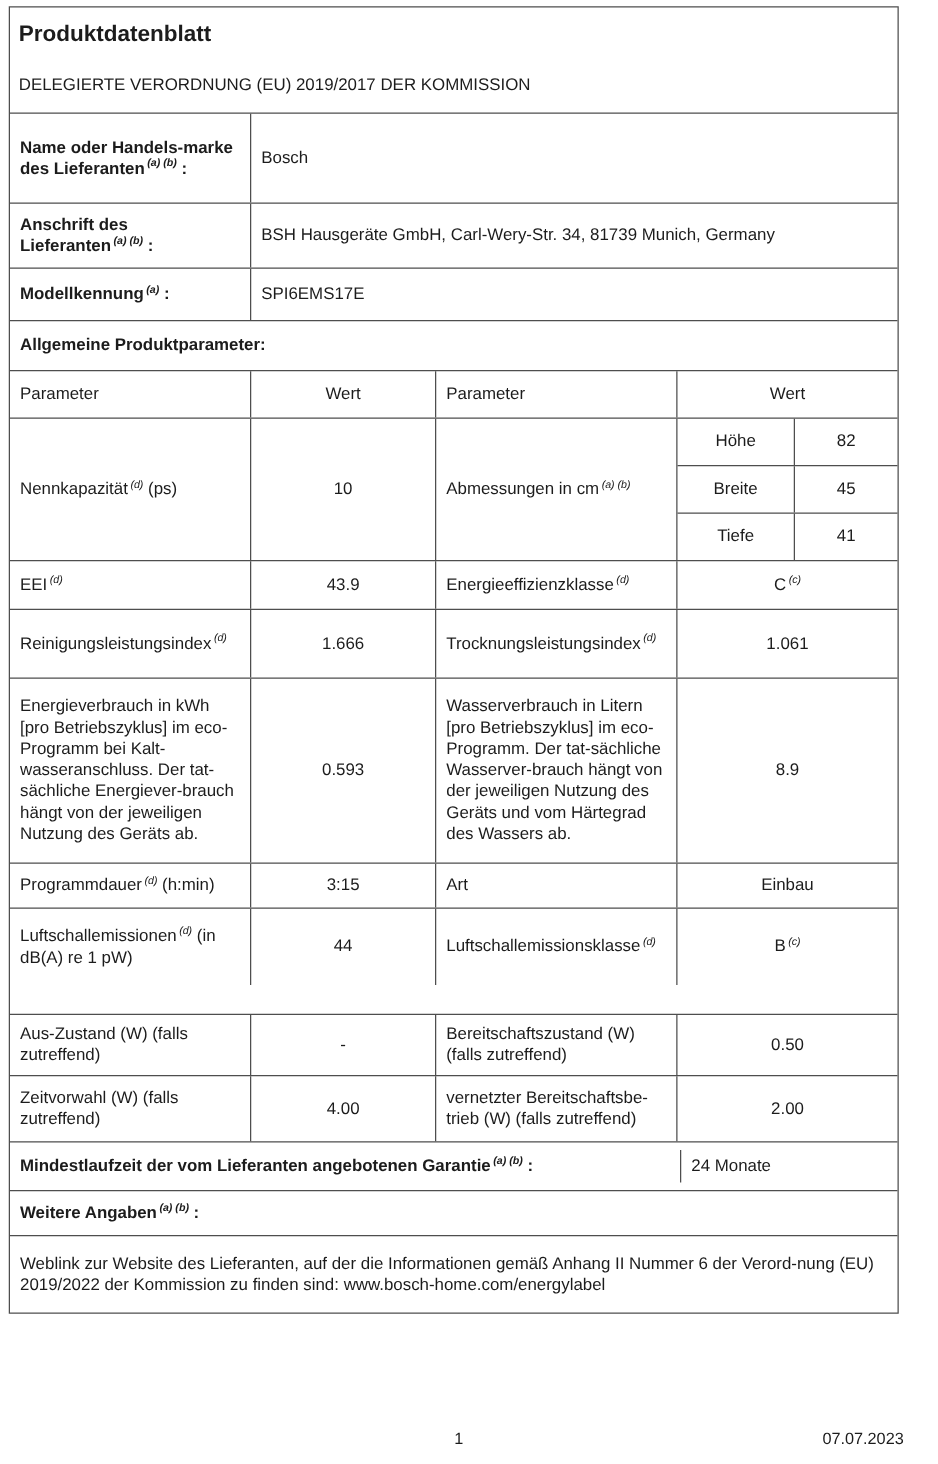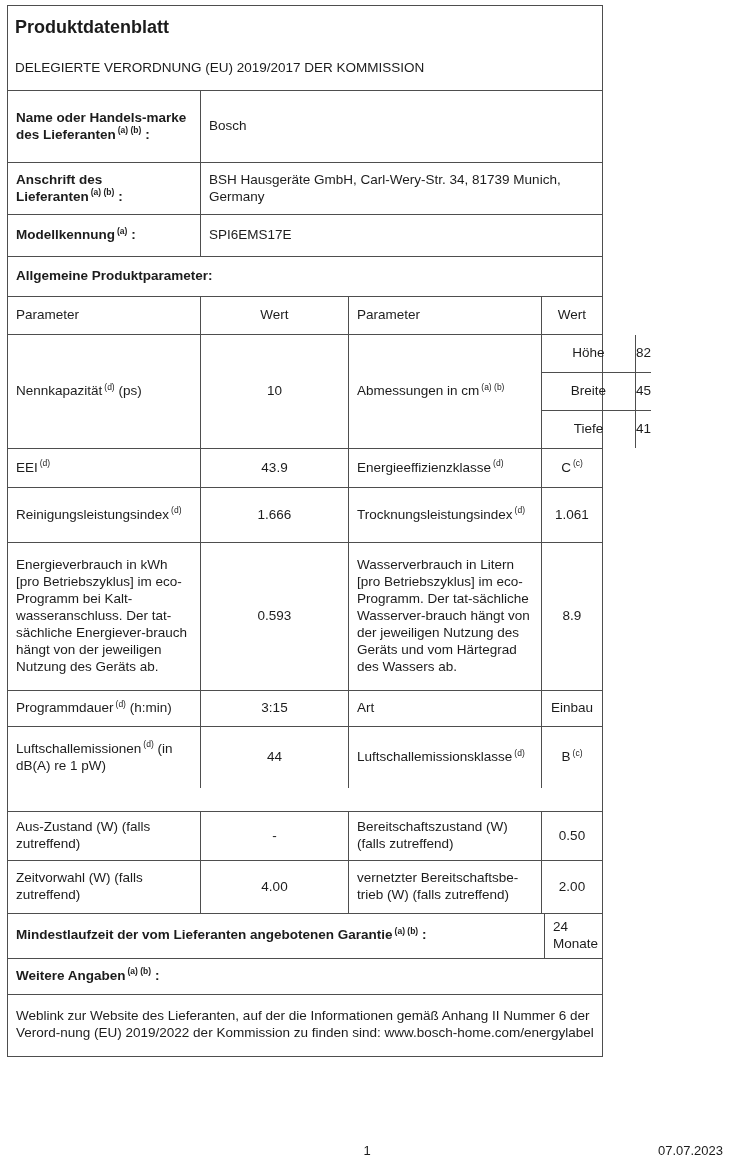--- a/index.html
+++ b/index.html
@@ -5,35 +5,35 @@
   * { box-sizing: border-box; }
   html, body {
     margin: 0; padding: 0;
     width: 750px; height: 1171px;
     background: #ffffff;
     color: #1c1c1c;
     font-family: "Liberation Sans", "DejaVu Sans", sans-serif;
     font-size: 13.5px;
     line-height: 1.25;
   }
-  .doc { position: absolute; left: 7px; top: 5px; width: 596px; }
+  .doc { position: absolute; left: 7px; top: 5px; width: 712px; }
   .tbl { border: 1.5px solid #4e4e4e; background: #fff; }
   .row { display: flex; align-items: stretch; }
   .row + .row { border-top: 1.5px solid #4e4e4e; }
   .cell { padding: 5px 8px; display: flex; align-items: center; }
   .cell + .cell { border-left: 1.5px solid #4e4e4e; }
   .c1 { flex: 0 0 192px; }
   .c2 { flex: 0 0 148px; }
   .c3 { flex: 0 0 193px; }
   .c4 { flex: 1 1 auto; }
   .val { justify-content: center; text-align: center; }
   .left-val { justify-content: flex-start; text-align: left; }
   .b { font-weight: 700; }
   .txt { display: inline; }
-  sup.fn { font-size: 8.5px; line-height: 0; vertical-align: super; margin-left: 2px; white-space: nowrap; }
+  sup.fn { font-size: 8.5px; line-height: 0; vertical-align: super; margin-left: 2px; white-space: nowrap; font-style: italic; }
   
   .r-title { display: block; min-height: 84px; padding: 10px 7px 8px 7px; }
   .page-title { margin: 0; font-size: 18px; font-weight: 700; }
   .regulation { margin: 21px 0 0 0; font-size: 13.5px; font-weight: 400; }
   
   .r-name  { min-height: 72px; }
   .r-addr  { min-height: 52px; }
   .r-model { min-height: 42px; }
   .r-sect  { min-height: 40px; }
   .r-head  { min-height: 38px; }

